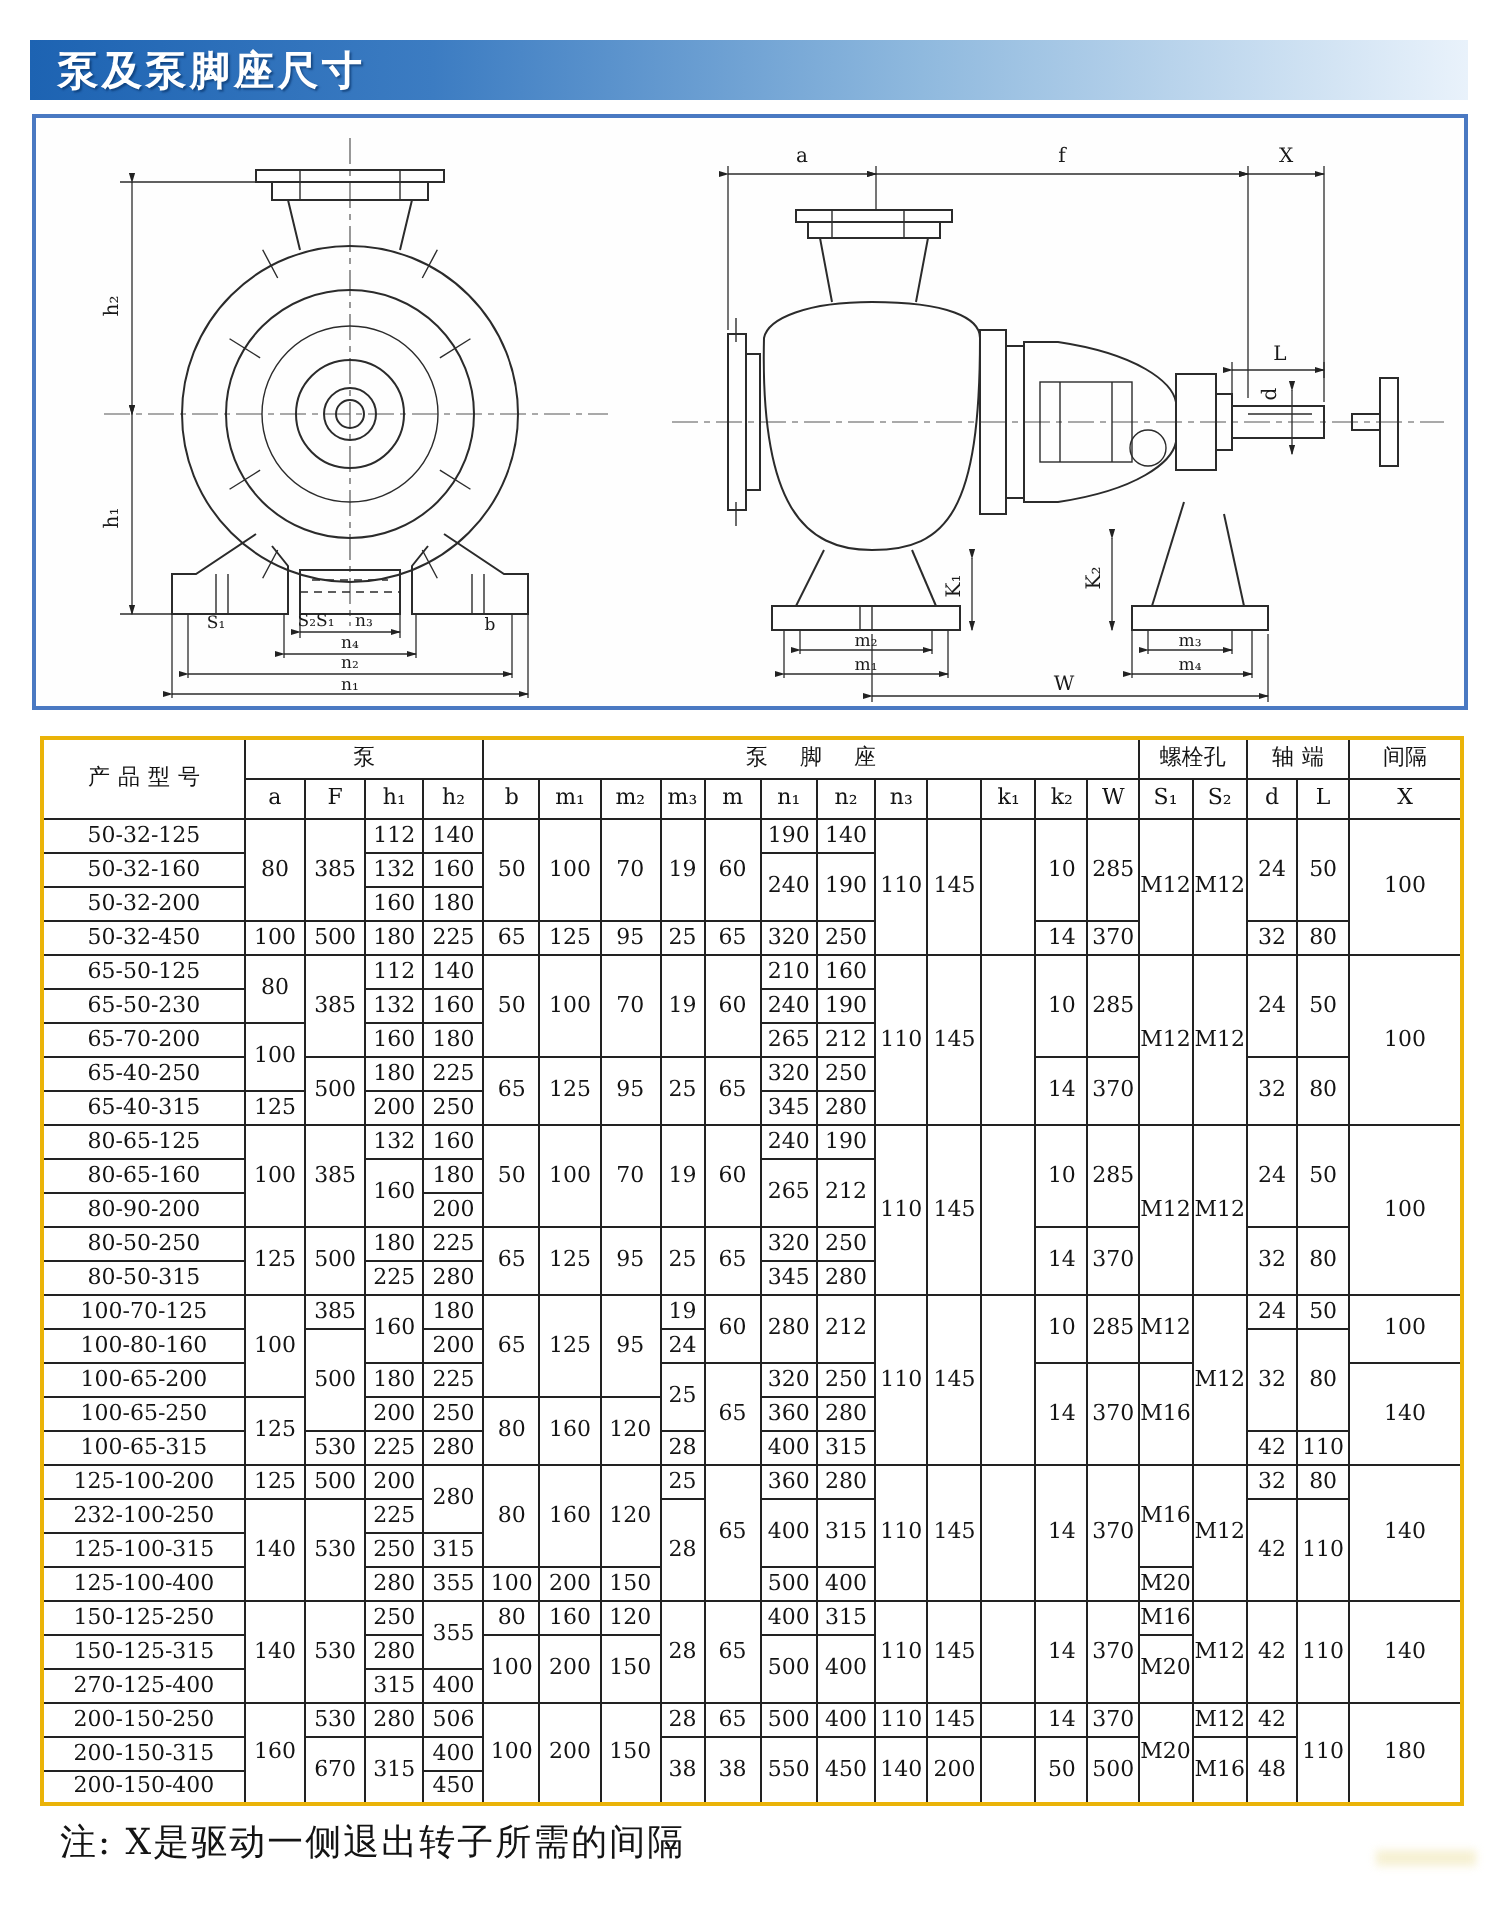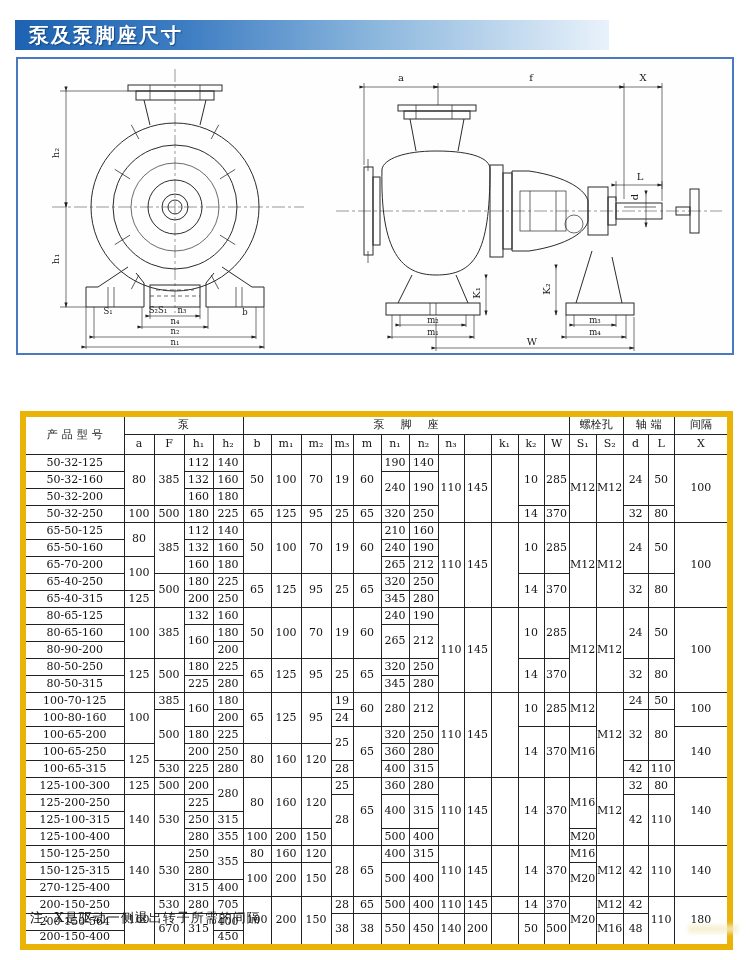--- a/index.html
+++ b/index.html
@@ -1,43 +1,43 @@
 <!DOCTYPE html>
 <html><head>
 <meta charset="utf-8">
 <style>
   html,body{margin:0;padding:0;}
   body{width:750px;height:960px;background:#ffffff;position:relative;
        font-family:"DejaVu Serif","DejaVu Sans","Liberation Serif",serif;color:#141414;}
-  .title-bar{position:absolute;left:15px;top:20px;width:594px;height:30px;
+  .title-bar{position:absolute;left:15px;top:20px;width:719px;height:30px;
     background:linear-gradient(90deg,#1d63b2 0%,#3c7cc2 28%,#8fb9de 62%,#e9f2fb 100%);
     color:#ffffff;font-weight:bold;font-size:20px;line-height:30px;padding-left:14px;
     box-sizing:border-box;letter-spacing:2px;font-family:"DejaVu Sans","Liberation Sans",sans-serif;
     text-shadow:1px 1px 1px rgba(0,40,90,.55);}
   .drawing-box{position:absolute;left:16px;top:57px;width:714px;height:294px;
     border:2px solid #4a79c2;background:#fefefe;}
   svg{position:absolute;}
   svg .ln{stroke:#2b2b2b;stroke-width:1;fill:none;}
   svg .thin{stroke:#2b2b2b;stroke-width:.7;fill:none;}
   svg .cl{stroke:#555;stroke-width:.6;fill:none;stroke-dasharray:13 3 3 3;}
   svg .dash{stroke:#2b2b2b;stroke-width:.7;fill:none;stroke-dasharray:4 3;}
   svg .dim{stroke:#2b2b2b;stroke-width:.65;fill:none;}
   svg text{font-family:"DejaVu Serif","DejaVu Sans",serif;font-size:10px;fill:#1a1a1a;}
   svg text.sm{font-size:8.5px;}
   table.dims{position:absolute;left:20px;top:368px;border-collapse:collapse;table-layout:fixed;
-    width:712px;border:6px solid #eab308;margin-top:43px;}
+    width:712px;border:2px solid #eab308;}
   table.dims th,table.dims td{border:1px solid #222;text-align:center;vertical-align:middle;
     padding:0;font-size:11px;font-weight:normal;line-height:1.05;overflow:hidden;}
   table.dims thead tr{height:20px;}
   table.dims tbody tr{height:17px;}
   th.gh{font-size:12.5px;}
   th.gh.sp-wide{letter-spacing:16px;text-indent:16px;}
   th.gh.sp-mid{letter-spacing:4px;text-indent:4px;}
   td.model{text-align:left;padding-left:8px;font-size:11px;white-space:nowrap;}
-  .note{position:absolute;left:30px;top:909px;font-size:13px;letter-spacing:1px;}
+  .note{position:absolute;left:30px;top:909px;font-size:18px;letter-spacing:1px;}
   .smudge{position:absolute;left:688px;top:925px;width:50px;height:8px;background:#f4edc8;
     filter:blur(2px);opacity:.8;}
 </style>
 </head>
 <body>
 
 <div class="title-bar">泵及泵脚座尺寸</div>
 
 <div class="drawing-box">
 
@@ -283,21 +283,21 @@
         <td>160</td>
         <td rowspan="2">240</td>
         <td rowspan="2">190</td>
       </tr>
       <tr>
         <td class="model">50-32-200</td>
         <td>160</td>
         <td>180</td>
       </tr>
       <tr>
-        <td class="model">50-32-250</td>
+        <td class="model">50-32-450</td>
         <td>100</td>
         <td>500</td>
         <td>180</td>
         <td>225</td>
         <td>65</td>
         <td>125</td>
         <td>95</td>
         <td>25</td>
         <td>65</td>
         <td>320</td>
@@ -325,21 +325,21 @@
         <td rowspan="5"></td>
         <td rowspan="3">10</td>
         <td rowspan="3">285</td>
         <td rowspan="5">M12</td>
         <td rowspan="5">M12</td>
         <td rowspan="3">24</td>
         <td rowspan="3">50</td>
         <td rowspan="5">100</td>
       </tr>
       <tr>
-        <td class="model">65-50-160</td>
+        <td class="model">65-50-230</td>
         <td>132</td>
         <td>160</td>
         <td>240</td>
         <td>190</td>
       </tr>
       <tr>
         <td class="model">65-70-200</td>
         <td rowspan="2">100</td>
         <td>160</td>
         <td>180</td>
@@ -492,21 +492,21 @@
         <td>530</td>
         <td>225</td>
         <td>280</td>
         <td>28</td>
         <td>400</td>
         <td>315</td>
         <td>42</td>
         <td>110</td>
       </tr>
       <tr>
-        <td class="model">125-100-300</td>
+        <td class="model">125-100-200</td>
         <td>125</td>
         <td>500</td>
         <td>200</td>
         <td rowspan="2">280</td>
         <td rowspan="3">80</td>
         <td rowspan="3">160</td>
         <td rowspan="3">120</td>
         <td>25</td>
         <td rowspan="4">65</td>
         <td>360</td>
@@ -516,21 +516,21 @@
         <td rowspan="4"></td>
         <td rowspan="4">14</td>
         <td rowspan="4">370</td>
         <td rowspan="3">M16</td>
         <td rowspan="4">M12</td>
         <td>32</td>
         <td>80</td>
         <td rowspan="4">140</td>
       </tr>
       <tr>
-        <td class="model">125-200-250</td>
+        <td class="model">232-100-250</td>
         <td rowspan="3">140</td>
         <td rowspan="3">530</td>
         <td>225</td>
         <td rowspan="3">28</td>
         <td rowspan="2">400</td>
         <td rowspan="2">315</td>
         <td rowspan="3">42</td>
         <td rowspan="3">110</td>
       </tr>
       <tr>
@@ -586,41 +586,41 @@
       <tr>
         <td class="model">270-125-400</td>
         <td>315</td>
         <td>400</td>
       </tr>
       <tr>
         <td class="model">200-150-250</td>
         <td rowspan="3">160</td>
         <td>530</td>
         <td>280</td>
-        <td>705</td>
+        <td>506</td>
         <td rowspan="3">100</td>
         <td rowspan="3">200</td>
         <td rowspan="3">150</td>
         <td>28</td>
         <td>65</td>
         <td>500</td>
         <td>400</td>
         <td>110</td>
         <td>145</td>
         <td></td>
         <td>14</td>
         <td>370</td>
         <td rowspan="3">M20</td>
         <td>M12</td>
         <td>42</td>
         <td rowspan="3">110</td>
         <td rowspan="3">180</td>
       </tr>
       <tr>
-        <td class="model">200-150-564</td>
+        <td class="model">200-150-315</td>
         <td rowspan="2">670</td>
         <td rowspan="2">315</td>
         <td>400</td>
         <td rowspan="2">38</td>
         <td rowspan="2">38</td>
         <td rowspan="2">550</td>
         <td rowspan="2">450</td>
         <td rowspan="2">140</td>
         <td rowspan="2">200</td>
         <td rowspan="2"></td>

